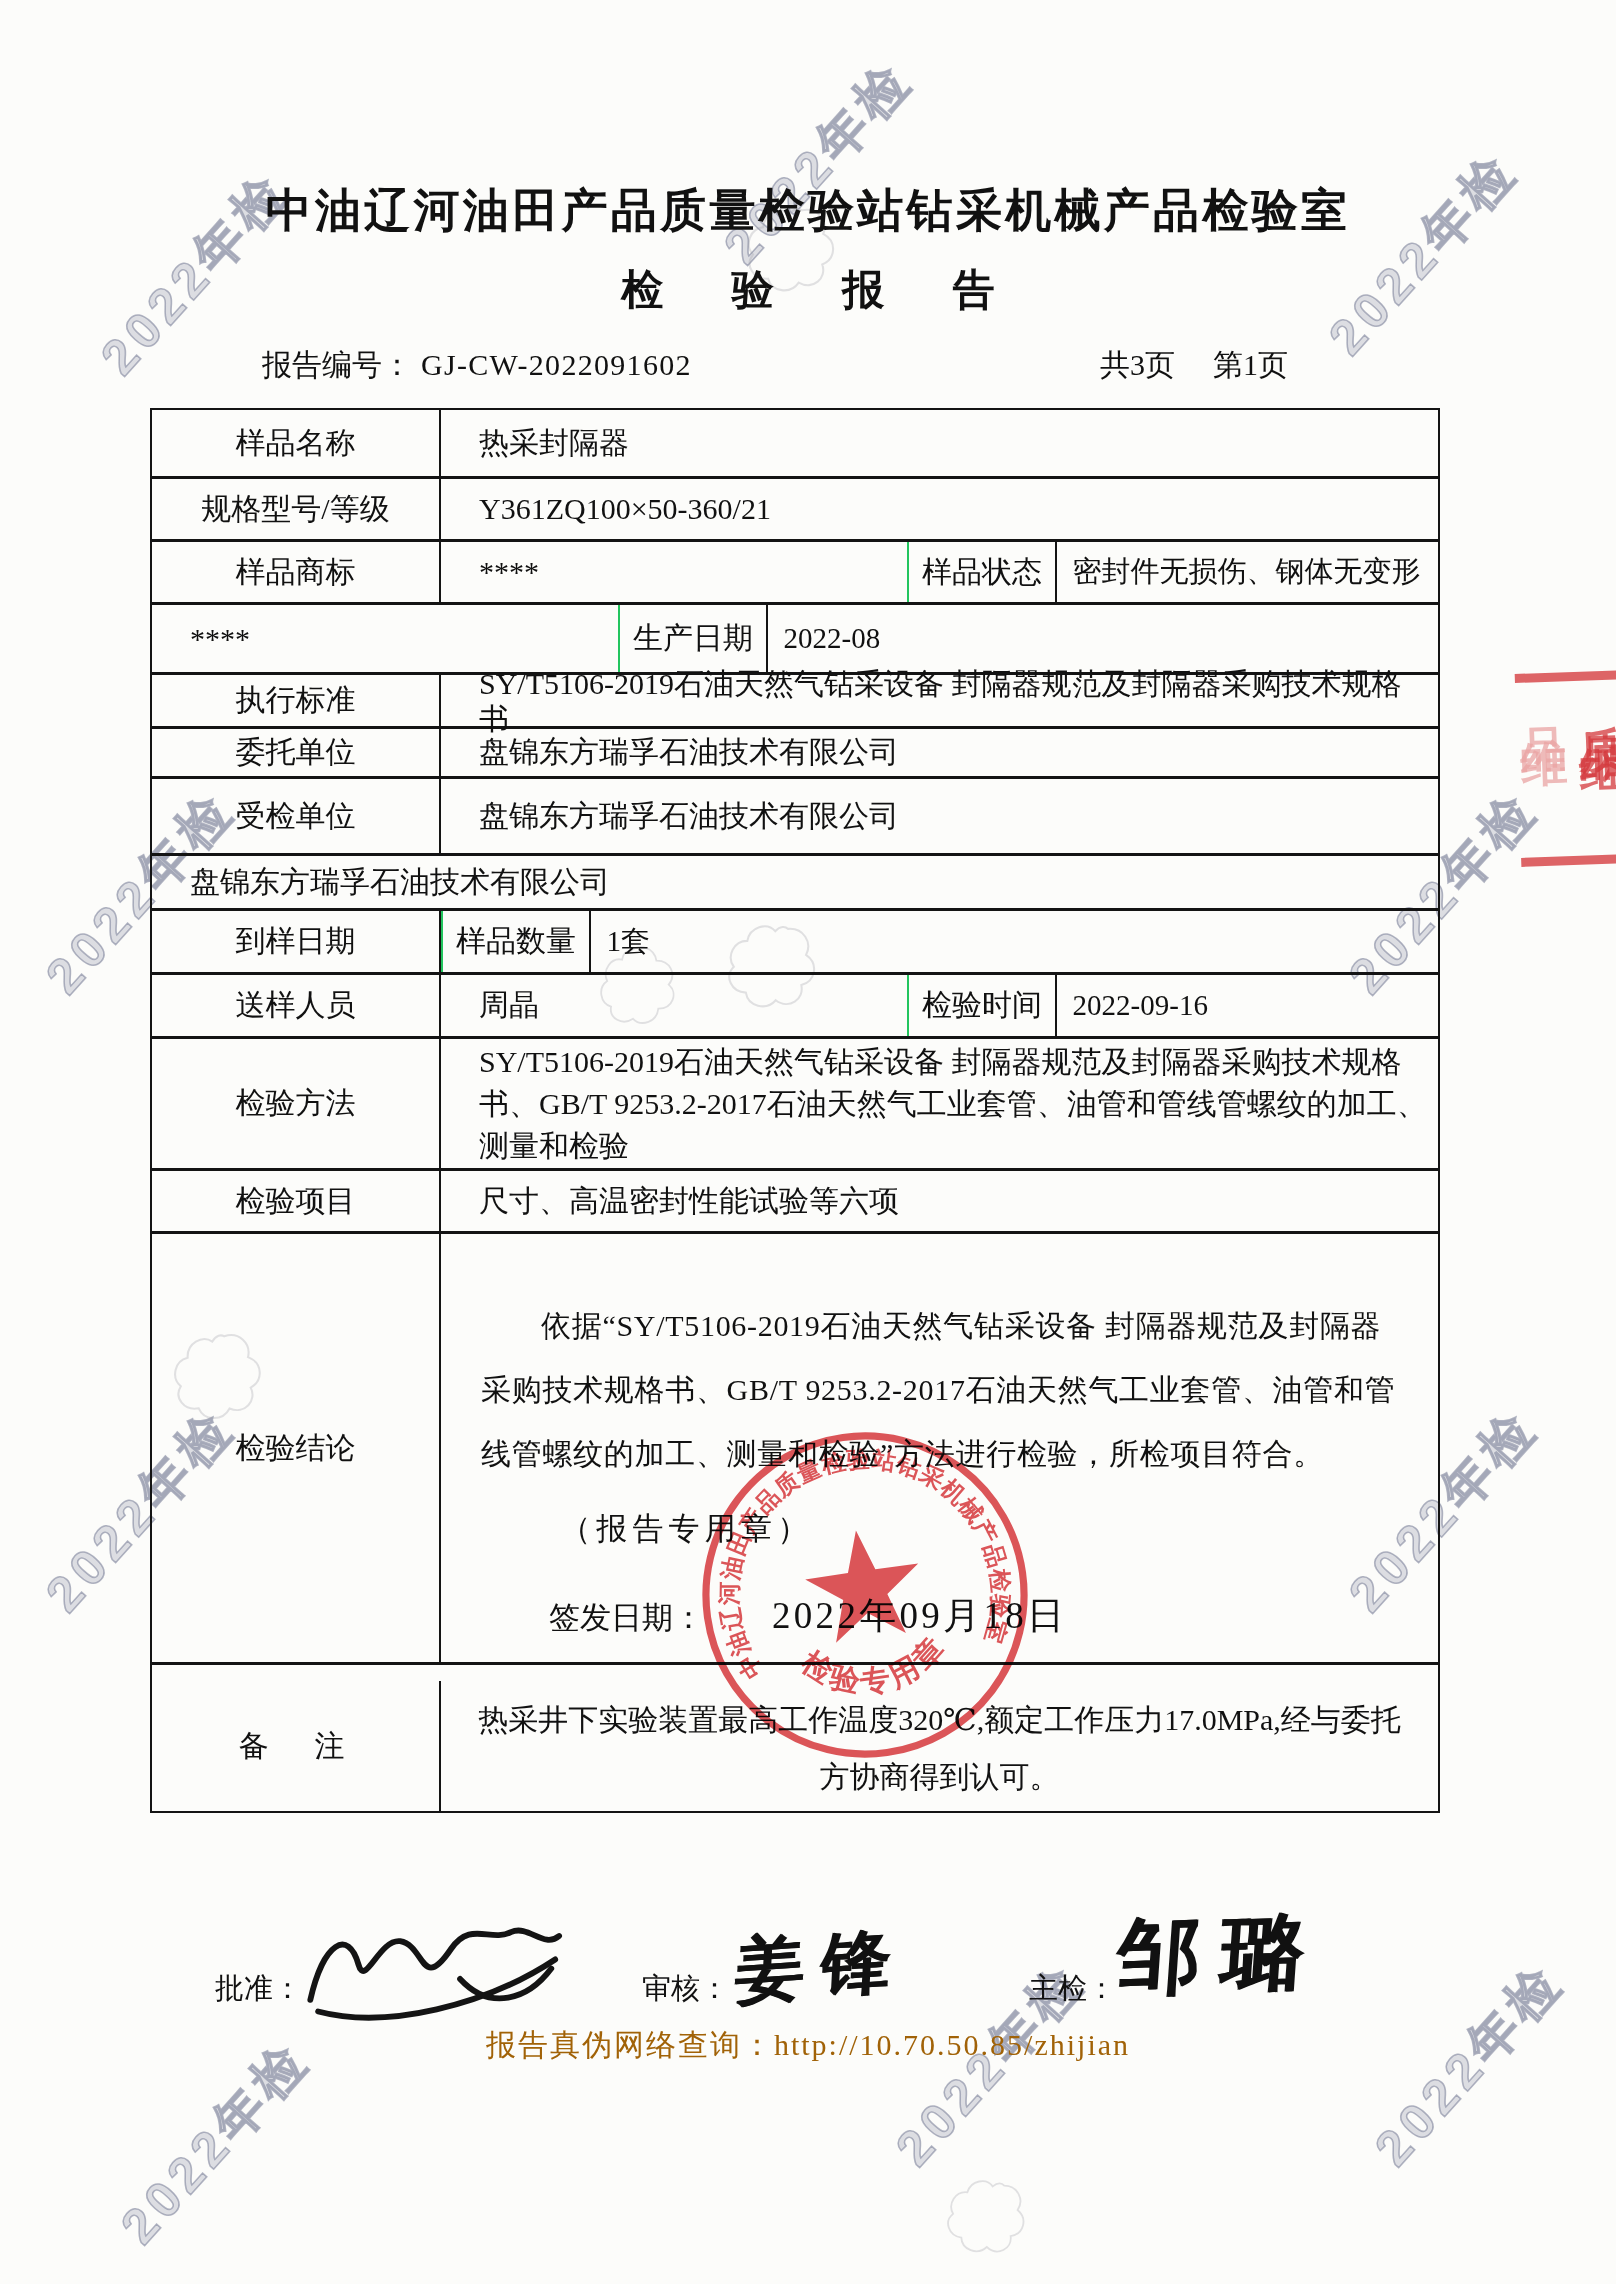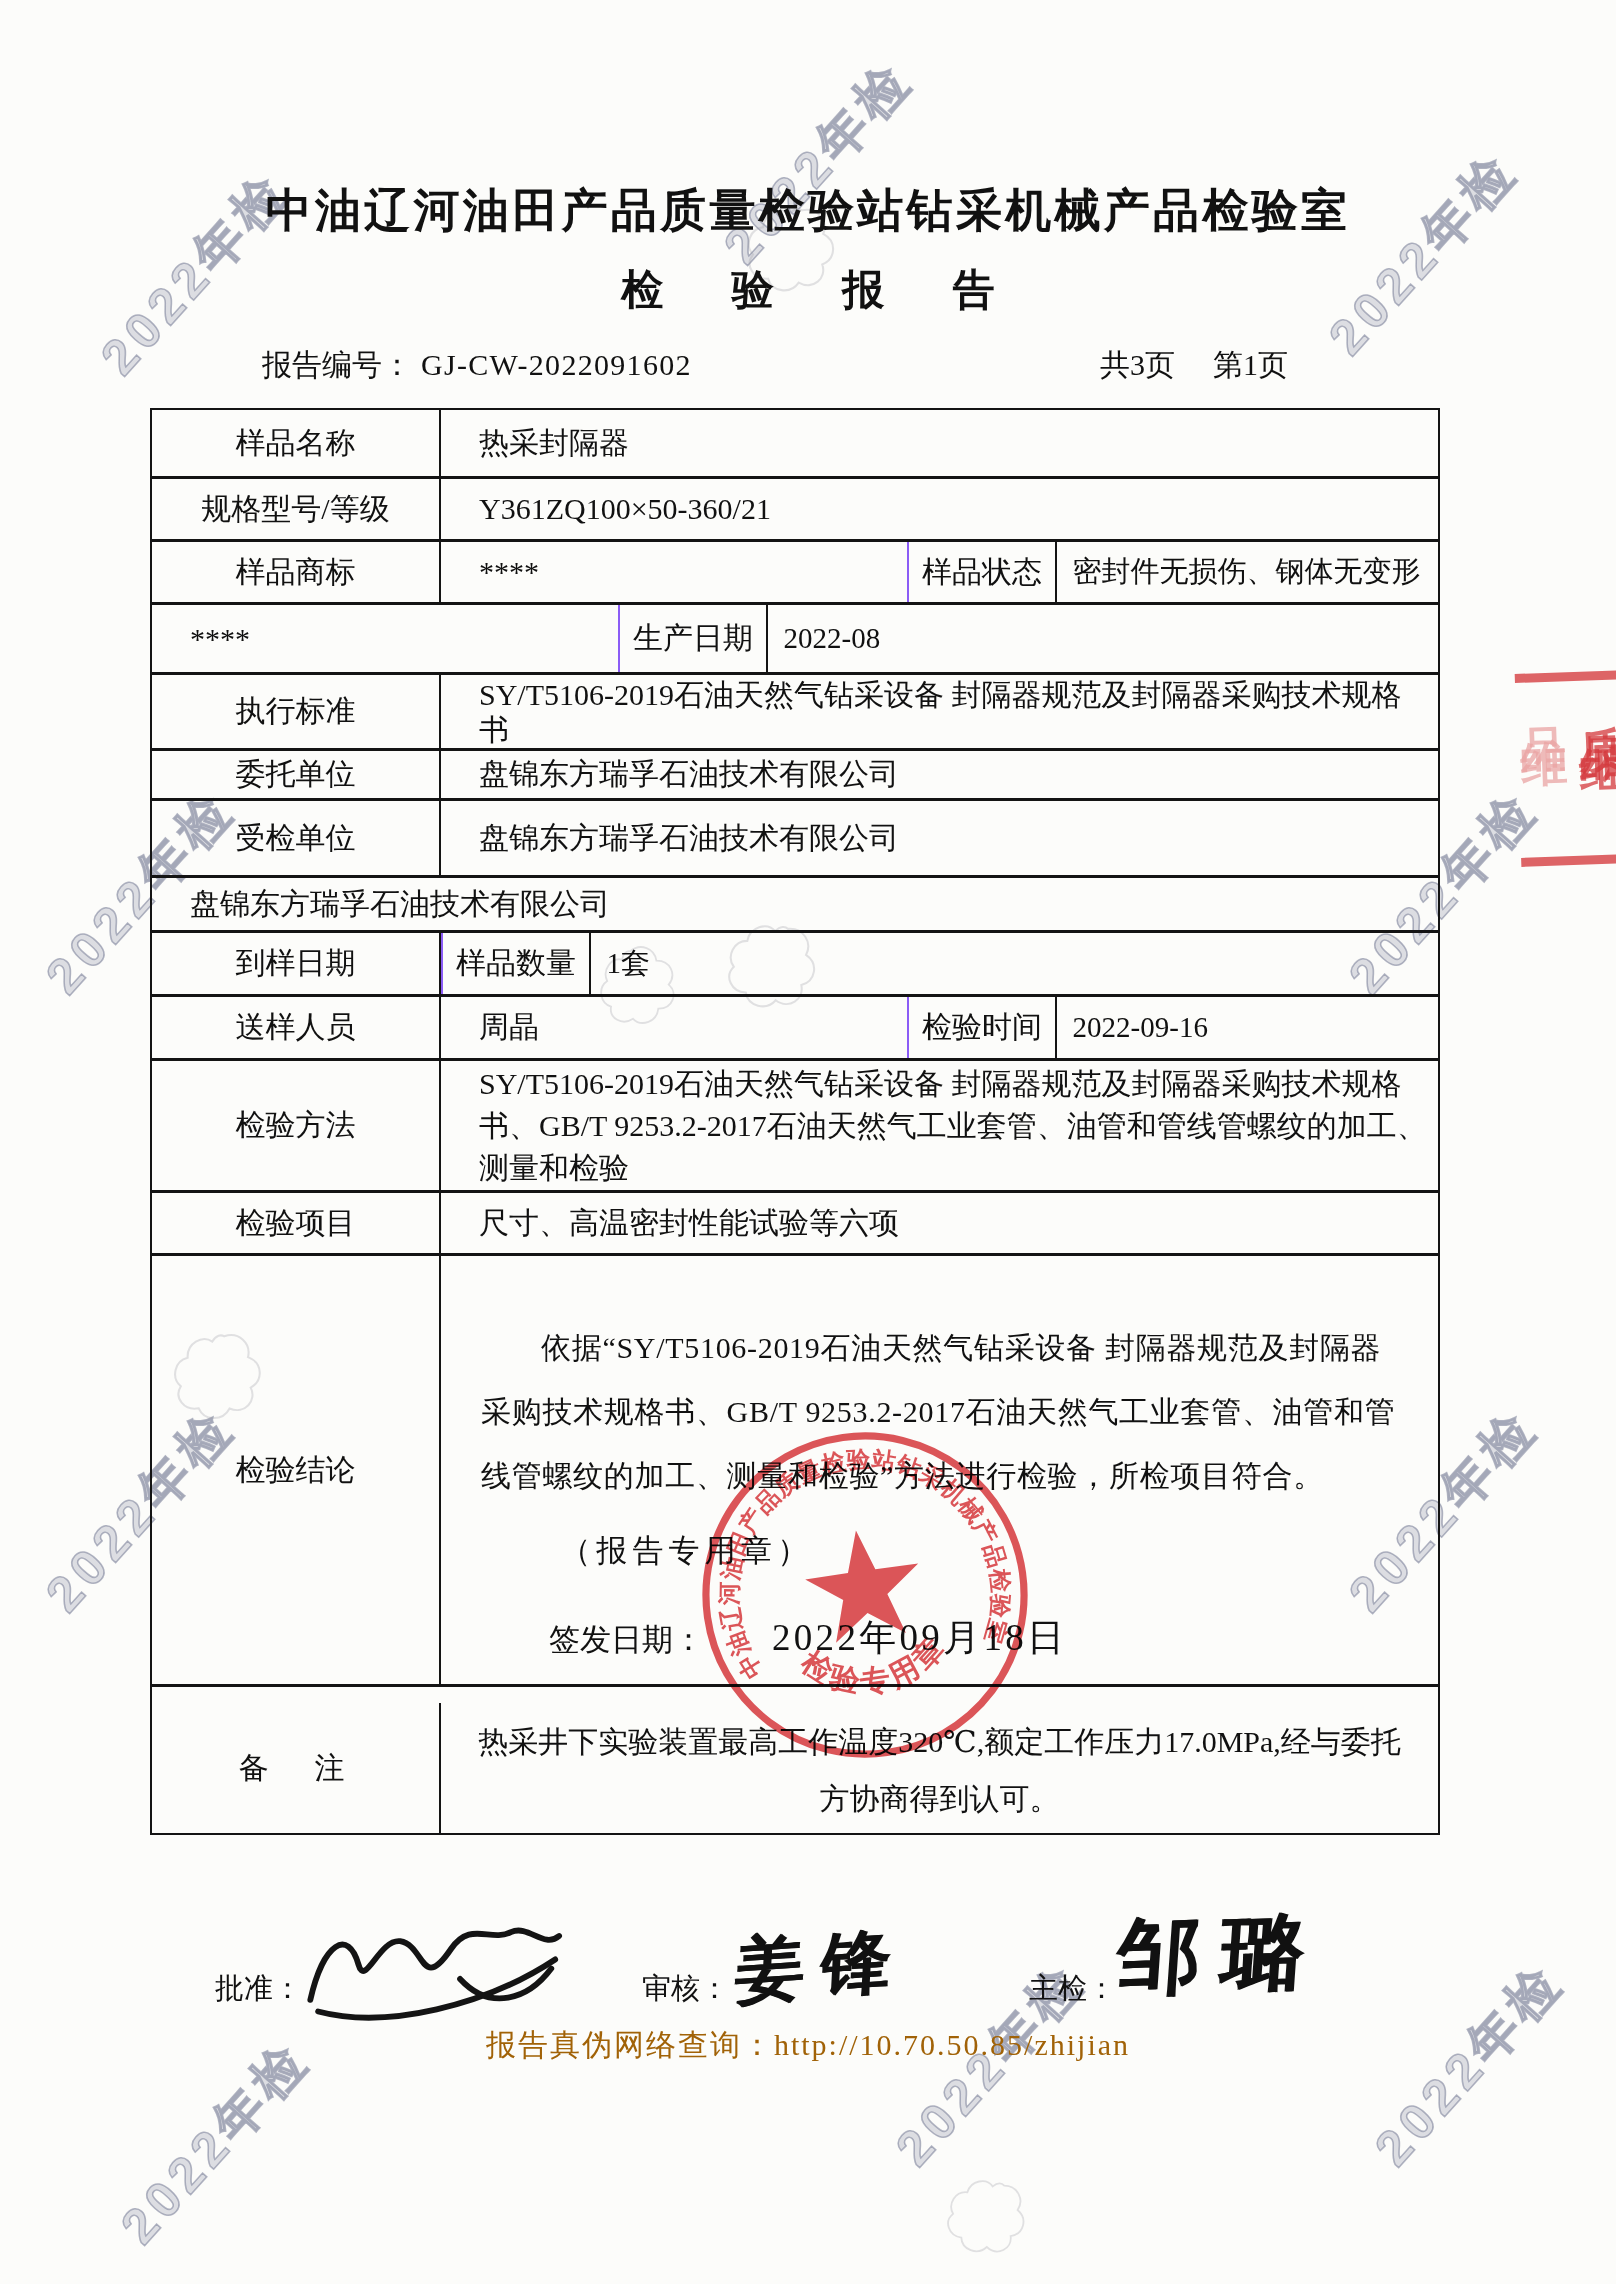--- a/index.html
+++ b/index.html
@@ -45,21 +45,21 @@
     display:flex; align-items:center; justify-content:center;
     text-align:center; font-size:30px; padding:0 5.2px;
   }
   .td{
     flex:1 1 auto; display:flex; align-items:center; font-size:30px;
     padding:0 7.8px 0 38px; box-sizing:border-box; min-width:0;
   }
   .td.wrap{line-height:35px; padding-top:2.6px; padding-bottom:2.6px;}
   .td.wrap3{line-height:42px; padding-top:3.9px; padding-bottom:3.9px;}
   .th2{
-    flex:0 0 150px; border-left:2px solid #8b5cf6; border-right:2px solid #141414;
+    flex:0 0 150px; border-left:2px solid #22c55e; border-right:2px solid #141414;
     box-sizing:border-box; display:flex; align-items:center; justify-content:center;
     font-size:30px; text-align:center;
   }
   .td2{
     flex:0 0 381px; display:flex; align-items:center;
     font-size:29px; padding-left:15.6px; box-sizing:border-box;
   }
   .td.split{flex:0 0 466px; padding-right:0;}
   
   .td.block{display:block; position:relative; padding:0;}
@@ -154,21 +154,21 @@
       <div class="th2">样品状态</div>
       <div class="td2">密封件无损伤、钢体无变形</div>
     </div>
 
     <div class="tr" style="height:70px">
       <div class="td split">****</div>
       <div class="th2">生产日期</div>
       <div class="td2">2022-08</div>
     </div>
 
-    <div class="tr" style="height:76px">
+    <div class="tr" style="height:54px">
       <div class="th">执行标准</div>
       <div class="td wrap">SY/T5106-2019石油天然气钻采设备 封隔器规范及封隔器采购技术规格书</div>
     </div>
 
     <div class="tr" style="height:50px">
       <div class="th">委托单位</div>
       <div class="td">盘锦东方瑞孚石油技术有限公司</div>
     </div>
 
     <div class="tr" style="height:77px">

